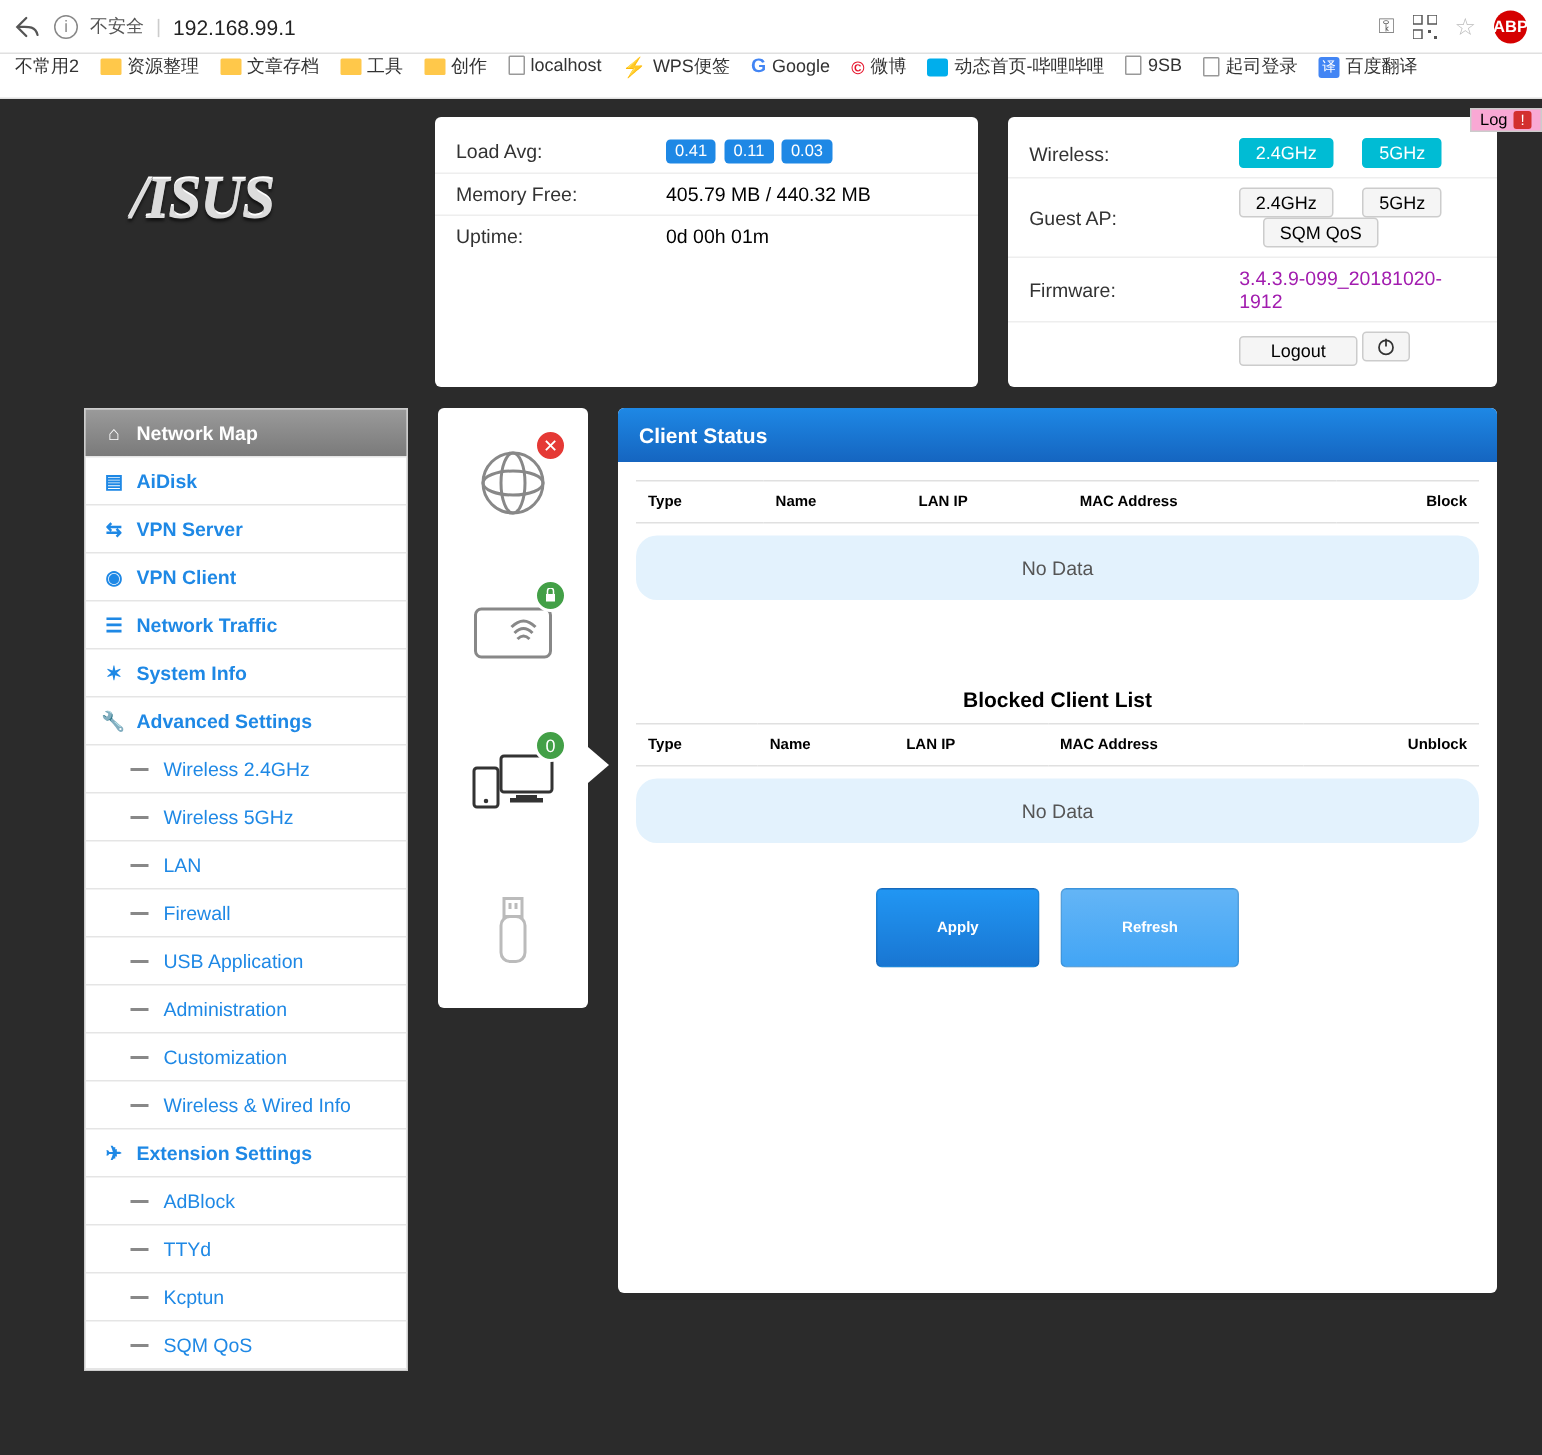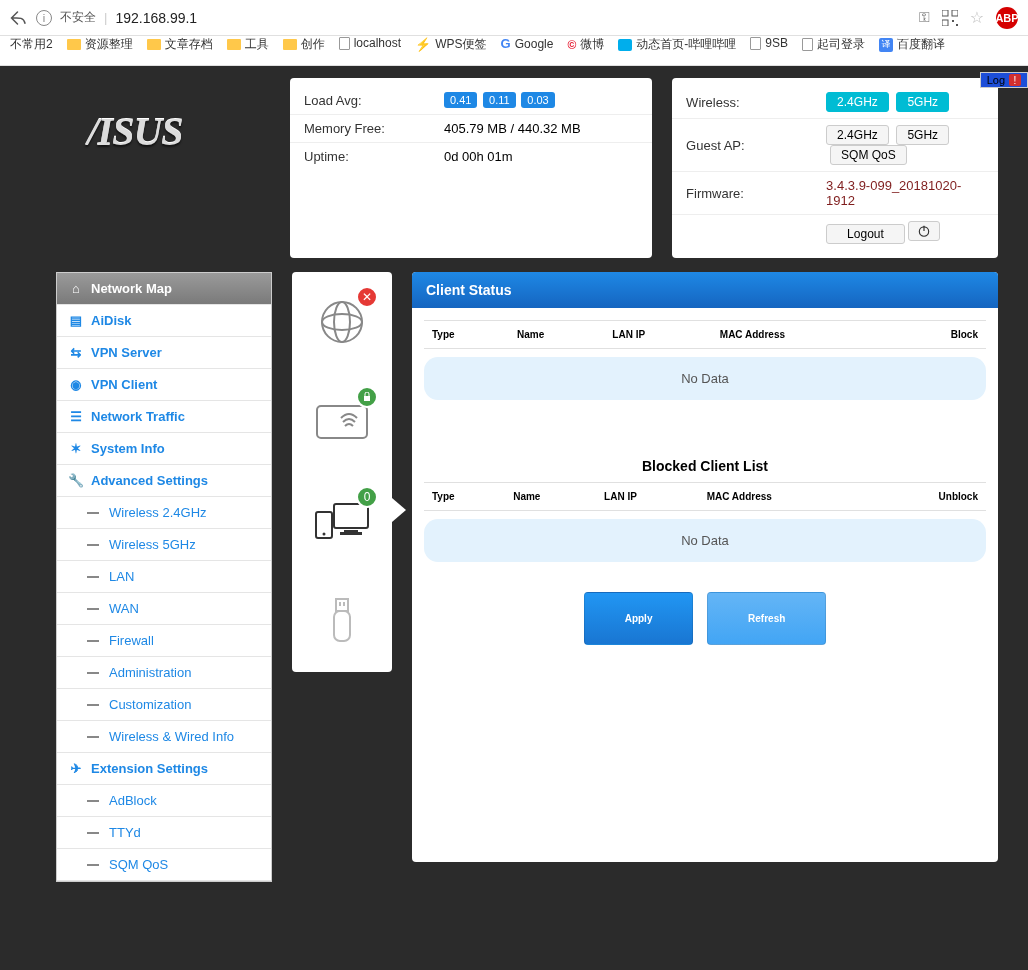--- a/index.html
+++ b/index.html
@@ -22,37 +22,37 @@
 .bm { display: flex; align-items: center; gap: 4px; white-space: nowrap; cursor: pointer; }
 .folder { width: 14px; height: 11px; background: #ffc84a; border-radius: 1px; }
 .file-ic { width: 11px; height: 13px; border: 1px solid #999; border-radius: 1px; position: relative; }
 .g-ic { color: #4285f4; font-weight: bold; font-size: 13px; }
 .youku { width: 14px; height: 12px; background: #00aeec; border-radius: 2px; }
 .trans-ic { width: 14px; height: 14px; background: #4285f4; color:#fff; font-size:9px; display:flex; align-items:center; justify-content:center; border-radius:2px;}
 .bolt { color:#f4b042; font-size:13px; }
 
 
 .app { background: #2b2b2b; padding: 0; position: relative; min-height: 904px; }
-.log-tab { position: absolute; right: 0; top: 6px; background: #1d4ed8; border: 1px solid #ccc; padding: 1px 6px; font-size: 11px; display:flex; align-items:center; gap:4px; }
+.log-tab { position: absolute; right: 0; top: 6px; background: #f9a8d4; border: 1px solid #ccc; padding: 1px 6px; font-size: 11px; display:flex; align-items:center; gap:4px; }
 .log-tab .warn { width:12px; height:12px; background:#d32f2f; color:#fff; font-size:10px; display:flex; align-items:center; justify-content:center; border-radius:2px;}
 
 .top-row { display: flex; padding: 12px 30px 0 0; gap: 20px; }
 .logo-box { width: 270px; display:flex; align-items:flex-start; justify-content:center; padding-top:30px;font-family:Liberation Serif, serif;}
 .logo { font-size: 40px; font-weight: bold; font-style: italic; color: #dcdcdc; letter-spacing: -1px; text-shadow: 0 2px 2px rgba(0,0,0,.6), 0 -1px 0 #fff; }
 
 .info-card { background: #fff; border-radius: 4px; padding: 8px 0; flex: 1; }
 .info-card table { width: 100%; border-collapse: collapse; }
 .info-card td { padding: 6px 14px; font-size: 13px; border-bottom: 1px solid #eee; }
 .info-card tr:last-child td { border-bottom: none; }
 .info-card td:first-child { color: #333; width: 140px; }
-.info-card .link { color: #7f1d1d; }
+.info-card .link { color: #a21caf; }
 .pill { background: #1e88e5; color: #fff; padding: 2px 6px; border-radius: 3px; font-size: 11px; margin-right: 2px; display:inline-block;}
 .btn-sm { background: #f5f5f5; border: 1px solid #ccc; padding: 2px 10px; border-radius: 3px; font-size: 12px; cursor:pointer; display:inline-block;}
 .btn-sm.active { background: #00bcd4; color:#fff; border-color:#00bcd4;}
-.btn-sm + .btn-sm { margin-left: 4px; text-align: center; }
+.btn-sm + .btn-sm { margin-left: 16px; text-align: center; }
 .icon-btn { background:#f5f5f5; border:1px solid #ccc; padding:2px 8px; border-radius:3px; display:inline-flex; align-items:center; justify-content:center; cursor:pointer;}
 
 .main-row { display: flex; padding: 14px 30px 20px 56px; gap: 20px; align-items: flex-start; }
 
 
 .sidebar { width: 216px; background: #fff; border: 1px solid #ccc; }
 .side-item { padding: 8px 12px; border-bottom: 1px solid #e5e5e5; display:flex; align-items:center; gap:8px; cursor:pointer; color:#1e88e5; font-weight:bold; font-size:13px;}
 .side-item.active { background: linear-gradient(#9a9a9a,#7a7a7a); color:#fff; }
 .side-item .sicon { color:inherit; font-size:13px; width:14px; display:inline-flex; justify-content:center;}
 .side-sub { padding: 8px 12px 8px 30px; border-bottom: 1px solid #e5e5e5; color:#1e88e5; font-size:13px; cursor:pointer; display:flex; align-items:center; gap:10px;}
@@ -277,25 +277,25 @@
       <div class="side-sub">
           <span class="dash"></span>
           <span>Wireless 5GHz</span>
         </div>
       <div class="side-sub">
           <span class="dash"></span>
           <span>LAN</span>
         </div>
       <div class="side-sub">
           <span class="dash"></span>
-          <span>WAN</span>
-        </div>
-      <div class="side-sub">
-          <span class="dash"></span>
           <span>Firewall</span>
+        </div>
+      <div class="side-sub">
+          <span class="dash"></span>
+          <span>USB Application</span>
         </div>
       <div class="side-sub">
           <span class="dash"></span>
           <span>Administration</span>
         </div>
       <div class="side-sub">
           <span class="dash"></span>
           <span>Customization</span>
         </div>
       <div class="side-sub">
@@ -306,20 +306,24 @@
           <span class="sicon">✈</span>
           <span>Extension Settings</span>
         </div>
       <div class="side-sub">
           <span class="dash"></span>
           <span>AdBlock</span>
         </div>
       <div class="side-sub">
           <span class="dash"></span>
           <span>TTYd</span>
+        </div>
+      <div class="side-sub">
+          <span class="dash"></span>
+          <span>Kcptun</span>
         </div>
       <div class="side-sub">
           <span class="dash"></span>
           <span>SQM QoS</span>
         </div>
 
     </div>
 
     <div class="icon-col">
       <div class="big-icon">

